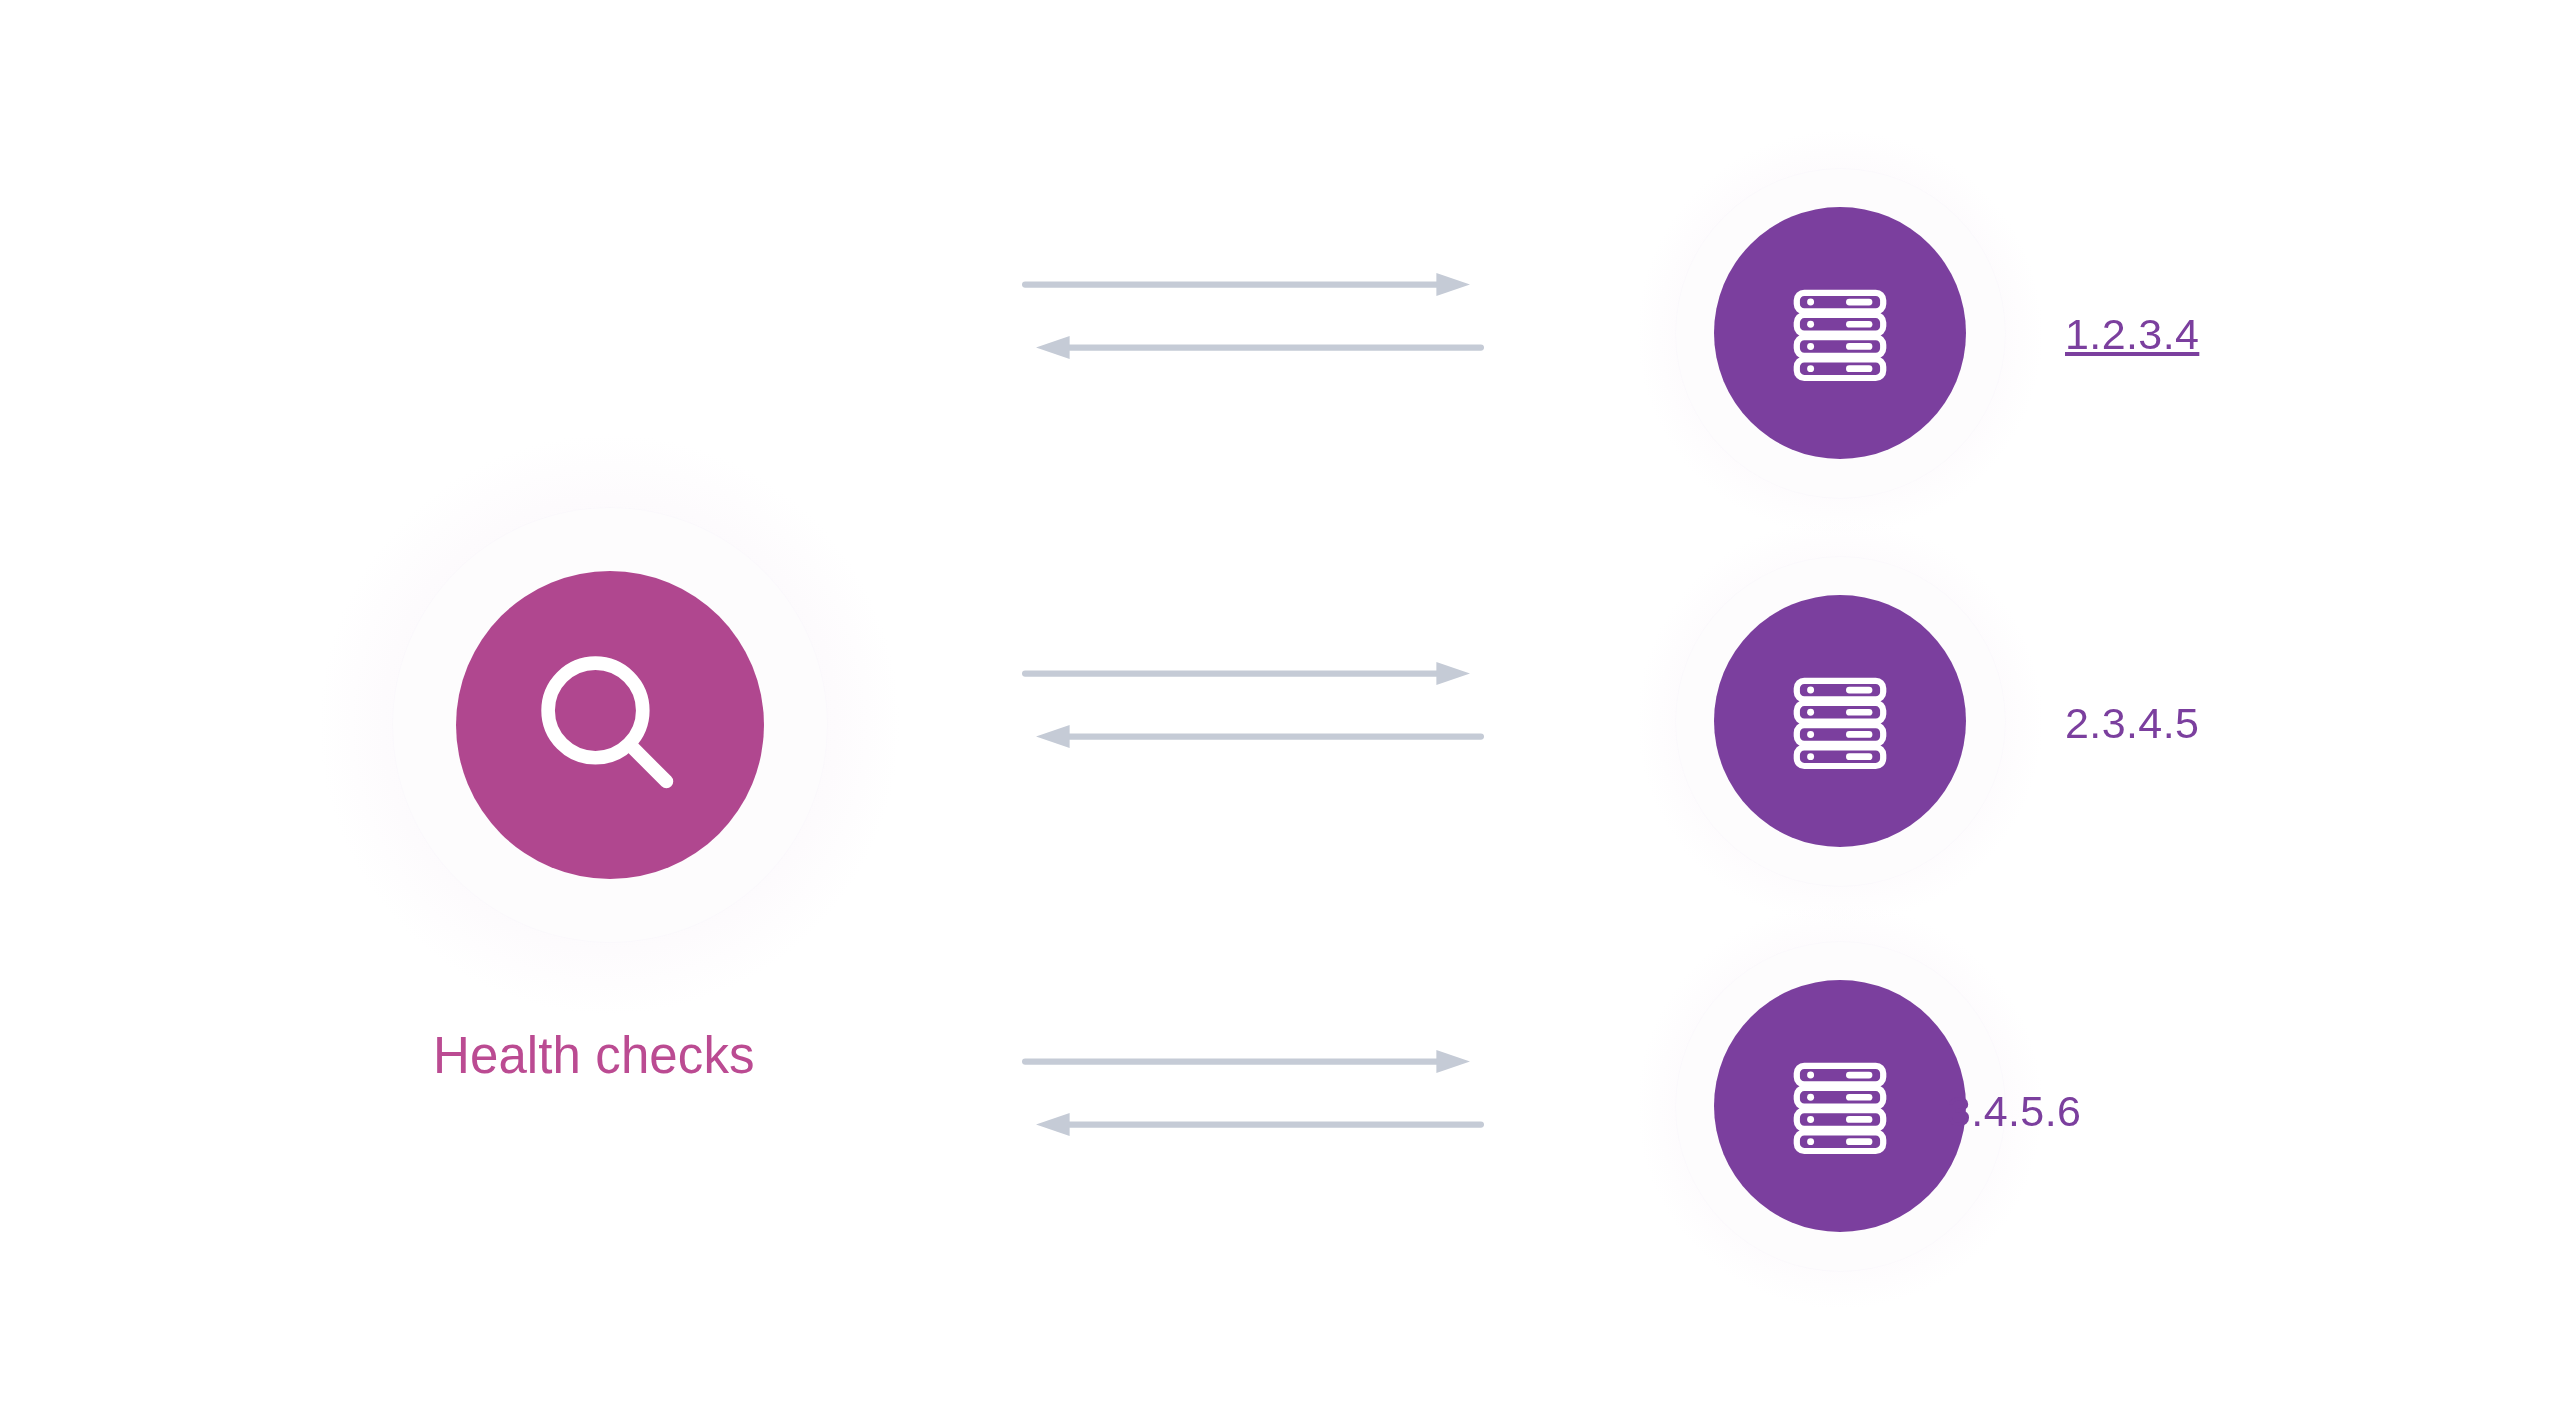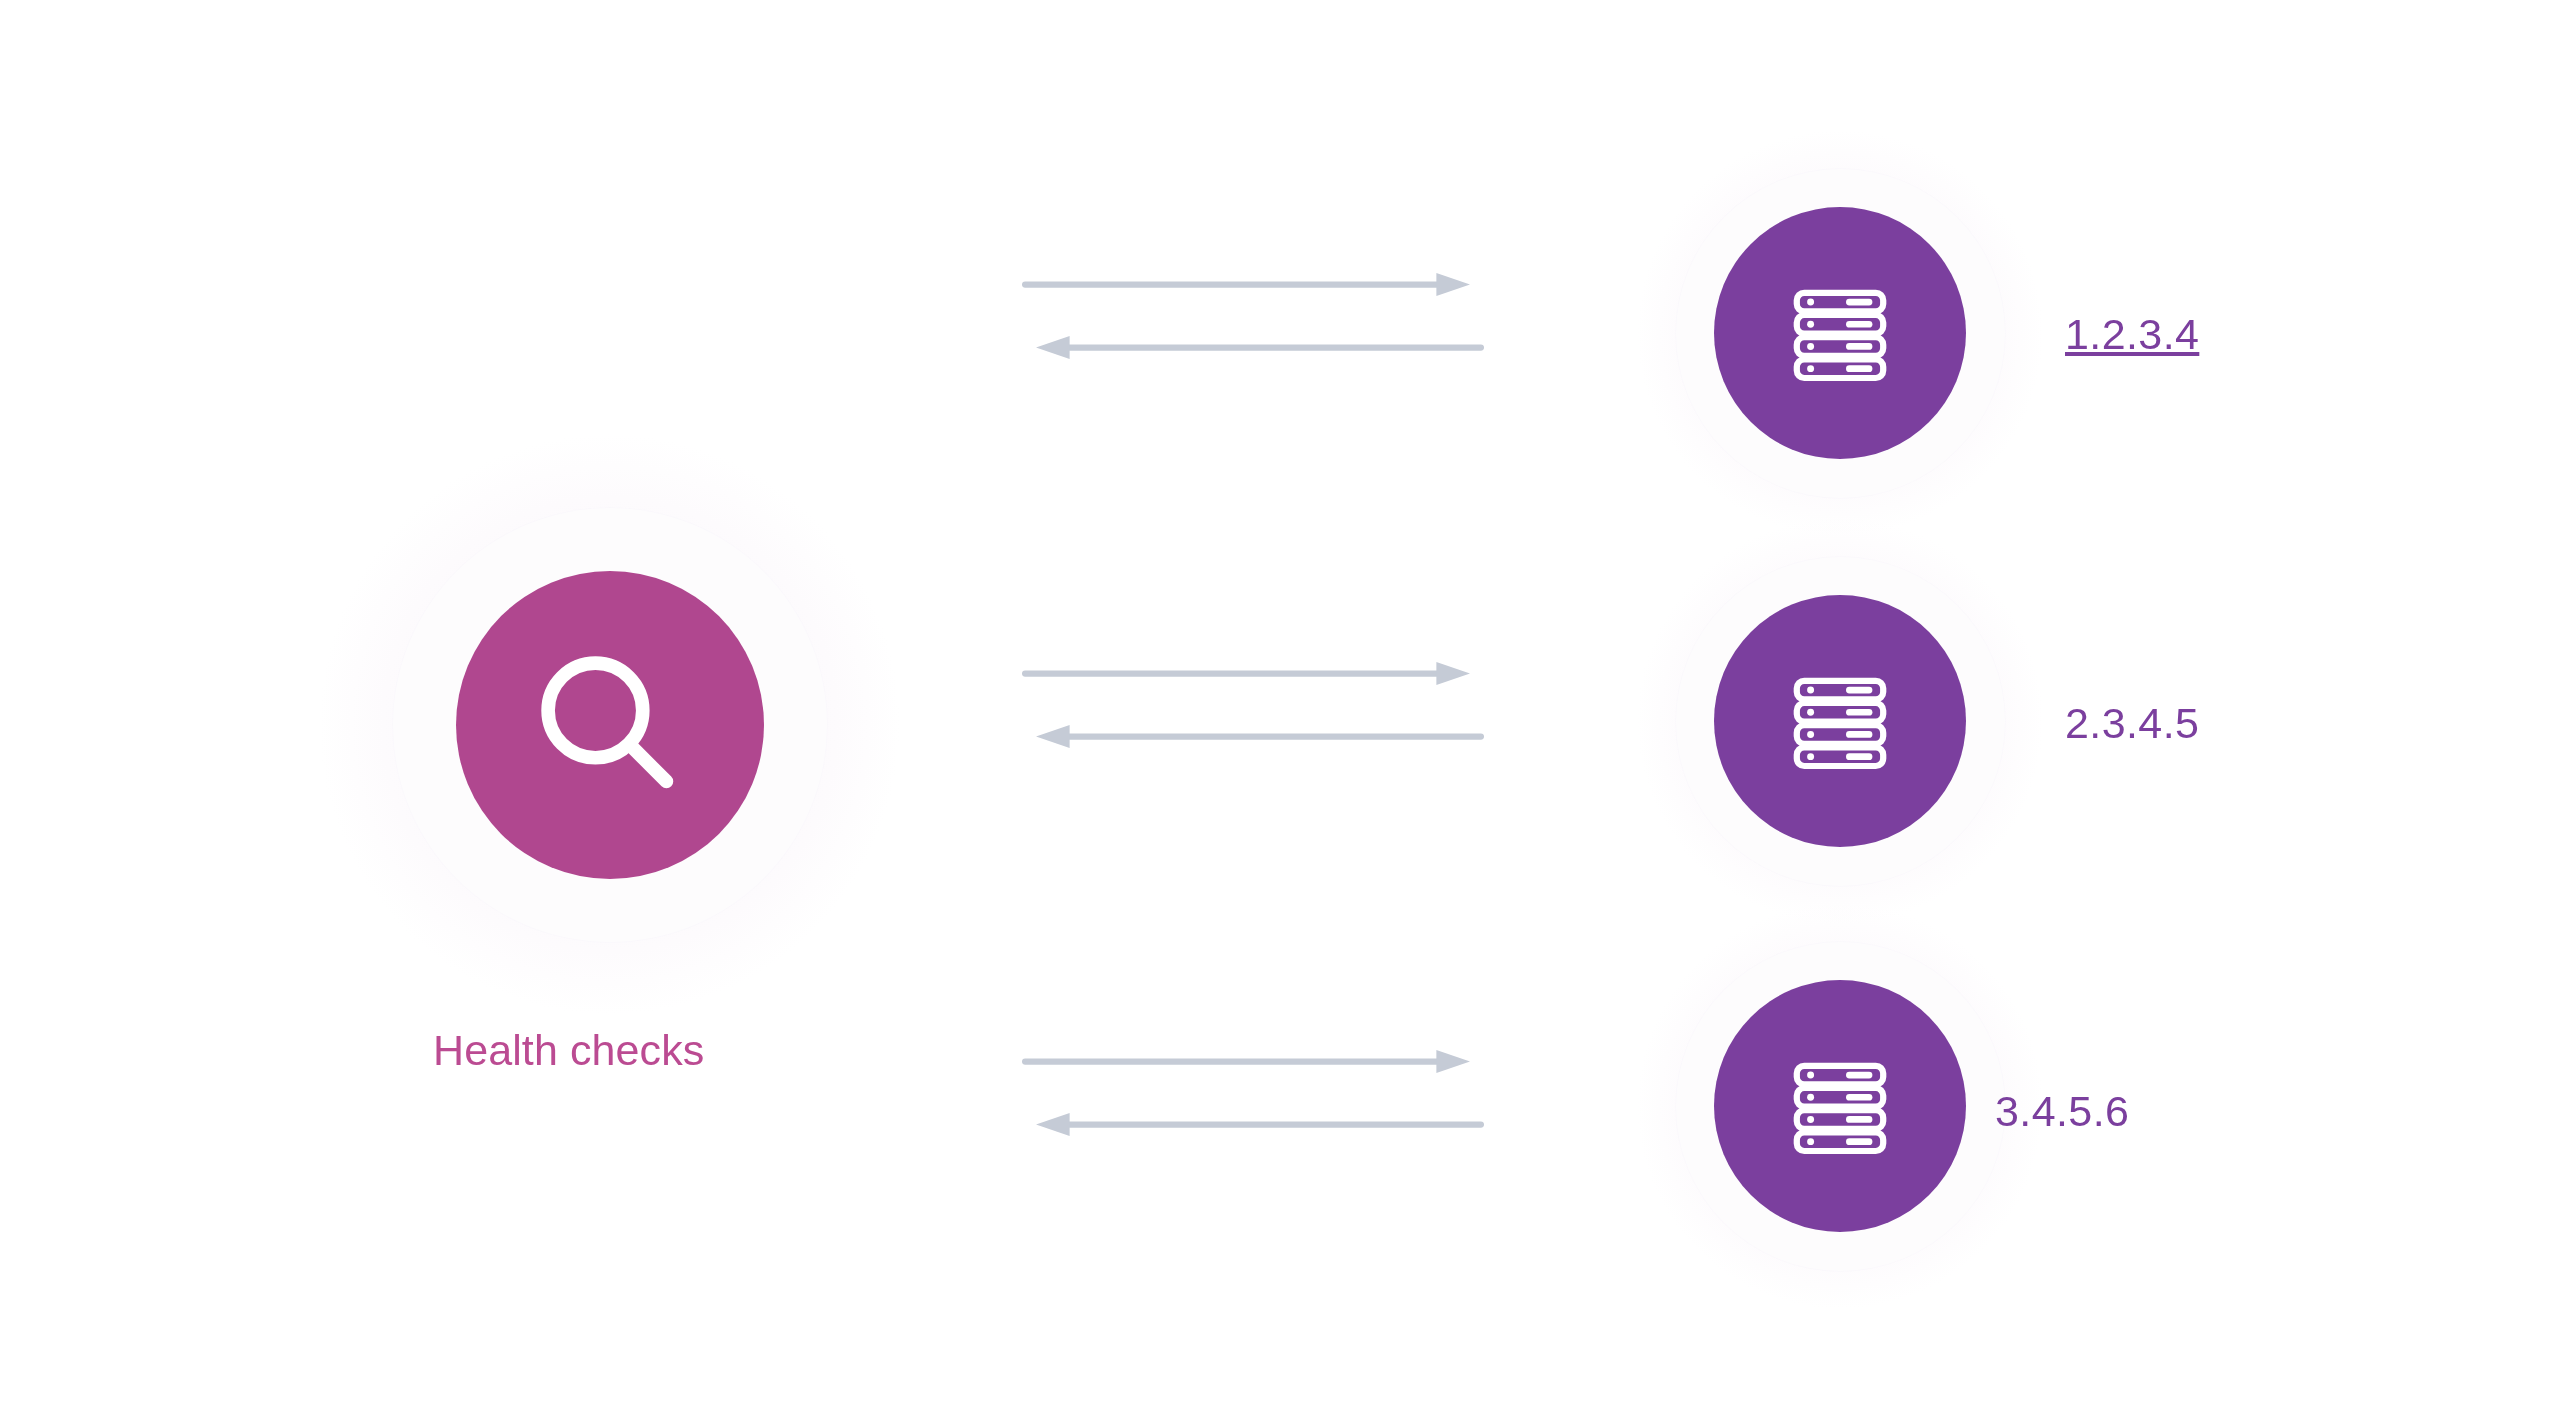--- a/index.html
+++ b/index.html
@@ -66,21 +66,21 @@
   .disc.purple  { background: #7b3f9e; }
 
   
   .node-label {
     position: absolute;
     white-space: nowrap;
     font-weight: 400;
   }
   .label-health {
     color: #bb4b92;
-    font-size: 43px;
+    font-size: 51px;
     letter-spacing: 0.1px;
   }
   .label-ip {
     color: #7b3f9e;
     font-size: 43px;
     letter-spacing: 0.4px;
   }
 
   
   .arrow-svg {
@@ -191,21 +191,21 @@
           <circle cx="25.5" cy="79.7" r="2.9"></circle>
           <rect x="55" y="21.4" width="22" height="5.6" rx="2.8" ry="2.8"></rect>
           <rect x="55" y="39.9" width="22" height="5.6" rx="2.8" ry="2.8"></rect>
           <rect x="55" y="58.4" width="22" height="5.6" rx="2.8" ry="2.8"></rect>
           <rect x="55" y="76.9" width="22" height="5.6" rx="2.8" ry="2.8"></rect>
         </g>
       </svg>
     </div>
   </div>
 
-  <div class="node-label label-ip" style="left:1995px; top:1087px;">3.4.5.6</div>
+  <div class="node-label label-ip" style="left:1947px; top:1087px;">3.4.5.6</div>
 
   <svg class="arrow-svg" style="left:1022px; top:266px; width:462px; height:105px;" viewBox="0 0 660 150">
     <g fill="#c5cbd6">
       <rect x="0" y="22" width="604" height="9" rx="4.5" ry="4.5"></rect>
       <polygon points="592,10 640,26.5 592,43"></polygon>
     </g>
     <g fill="#c5cbd6">
       <rect x="56" y="112" width="604" height="9" rx="4.5" ry="4.5"></rect>
       <polygon points="68,100 20,116.5 68,133"></polygon>
     </g>

